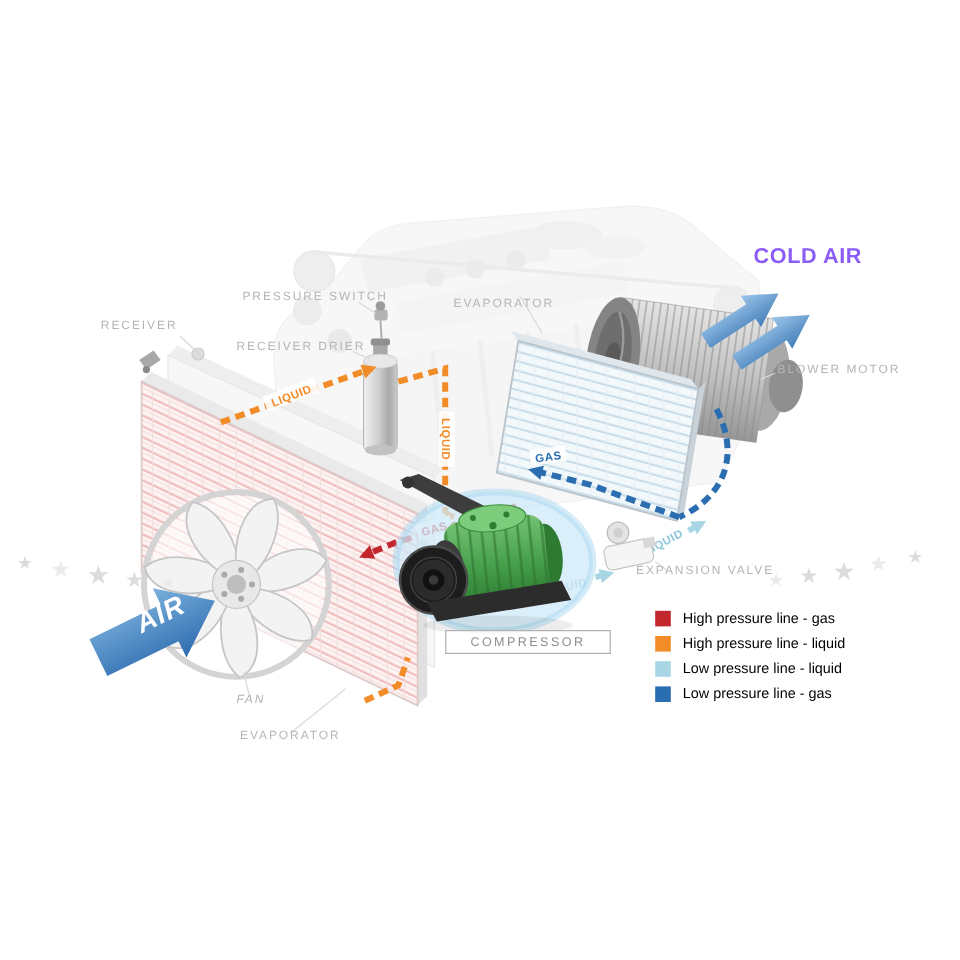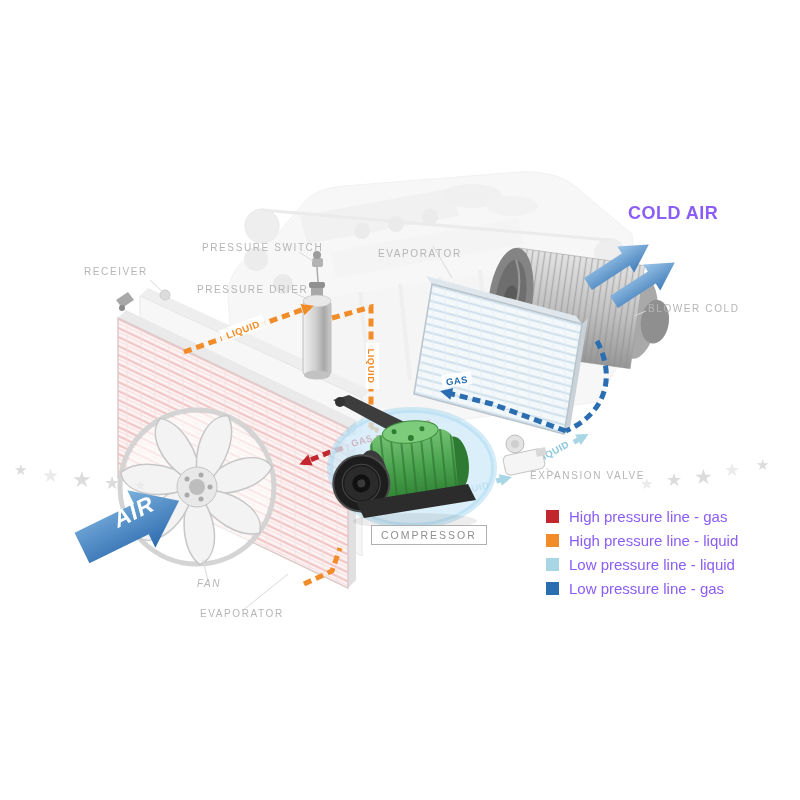--- a/index.html
+++ b/index.html
@@ -8,26 +8,26 @@
   .stage svg{position:absolute;left:0;top:0;}
   .comp-label{position:absolute;font-size:10px;letter-spacing:1.6px;color:#b5b5b5;
               white-space:nowrap;z-index:4;}
   .watermark{position:absolute;left:52px;top:303px;font-size:140px;line-height:1;
              font-style:italic;font-weight:bold;letter-spacing:-4px;
              color:rgba(168,203,231,0.50);z-index:3;pointer-events:none;white-space:nowrap;}
   .star{position:absolute;z-index:3;color:#dcdcdc;line-height:1;pointer-events:none;}
   .cold-air{position:absolute;left:628px;top:203px;font-size:18px;font-weight:bold;
             color:#8b5cf6;letter-spacing:0.5px;z-index:4;}
   .compressor-box{position:absolute;left:371px;top:525px;border:1px solid #b0b0b0;
-                  background:rgba(255,255,255,0.88);padding:3px 9px;font-size:10.5px;
+                  background:rgba(255,255,255,0.88);padding:3px 20px;font-size:10.5px;
                   letter-spacing:2px;color:#8f8f8f;z-index:4;}
   .legend{position:absolute;left:546px;top:508px;z-index:4;}
   .legend-row{display:flex;align-items:center;margin-bottom:7px;}
   .swatch{width:13px;height:13px;margin-right:10px;flex:0 0 13px;}
-  .legend-label{font-size:15px;color:#8b5cf6;white-space:nowrap;}
+  .legend-label{font-size:12px;color:#000000;white-space:nowrap;}
 </style>
 </head>
 <body>
 
 <div class="stage">
 
 <svg width="800" height="800" viewBox="0 0 800 800" font-family="Liberation Sans, sans-serif">
   <defs>
     <pattern id="condGrid" width="14" height="9" patternUnits="userSpaceOnUse" patternTransform="skewY(25.5)">
       <rect width="14" height="9" fill="#fdf3f3"></rect>
@@ -273,23 +273,23 @@
 <span class="star" style="left:104px;top:474px;font-size:18px;">★</span>
 <span class="star" style="left:134px;top:478px;font-size:14px;color:#ebebeb;">★</span>
 <span class="star" style="left:640px;top:476px;font-size:15px;color:#ebebeb;">★</span>
 <span class="star" style="left:666px;top:471px;font-size:18px;">★</span>
 <span class="star" style="left:694px;top:466px;font-size:21px;">★</span>
 <span class="star" style="left:724px;top:461px;font-size:18px;color:#ebebeb;">★</span>
 <span class="star" style="left:756px;top:457px;font-size:15px;">★</span>
 
 <div class="comp-label" style="left:84px;top:266px;">RECEIVER</div>
 <div class="comp-label" style="left:202px;top:242px;">PRESSURE SWITCH</div>
-<div class="comp-label" style="left:197px;top:284px;">PRESSURE DRIER</div>
+<div class="comp-label" style="left:197px;top:284px;">RECEIVER DRIER</div>
 <div class="comp-label" style="left:378px;top:248px;">EVAPORATOR</div>
-<div class="comp-label" style="left:648px;top:303px;">BLOWER COLD</div>
+<div class="comp-label" style="left:648px;top:303px;">BLOWER MOTOR</div>
 <div class="comp-label" style="left:530px;top:470px;text-align:right;">EXPANSION VALVE</div>
 <div class="comp-label" style="left:197px;top:578px;font-style:italic;">FAN</div>
 <div class="comp-label" style="left:200px;top:608px;">EVAPORATOR</div>
 <div class="cold-air">COLD AIR</div>
 <div class="compressor-box">COMPRESSOR</div>
 
 <div class="legend">
   <div class="legend-row">
     <span class="swatch" style="background: rgb(193, 39, 45);"></span>
     <span class="legend-label">High pressure line - gas</span>

